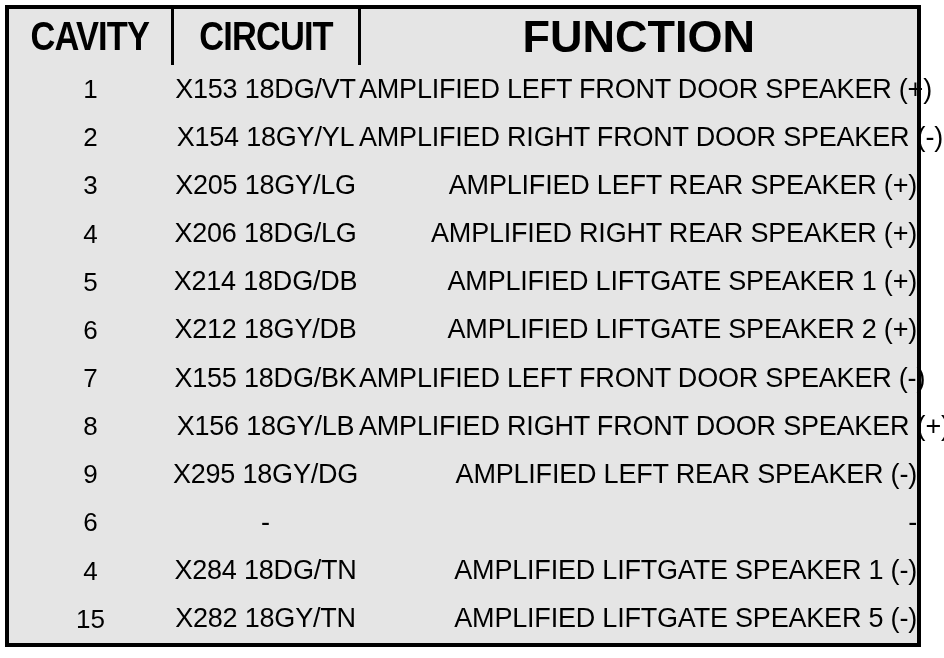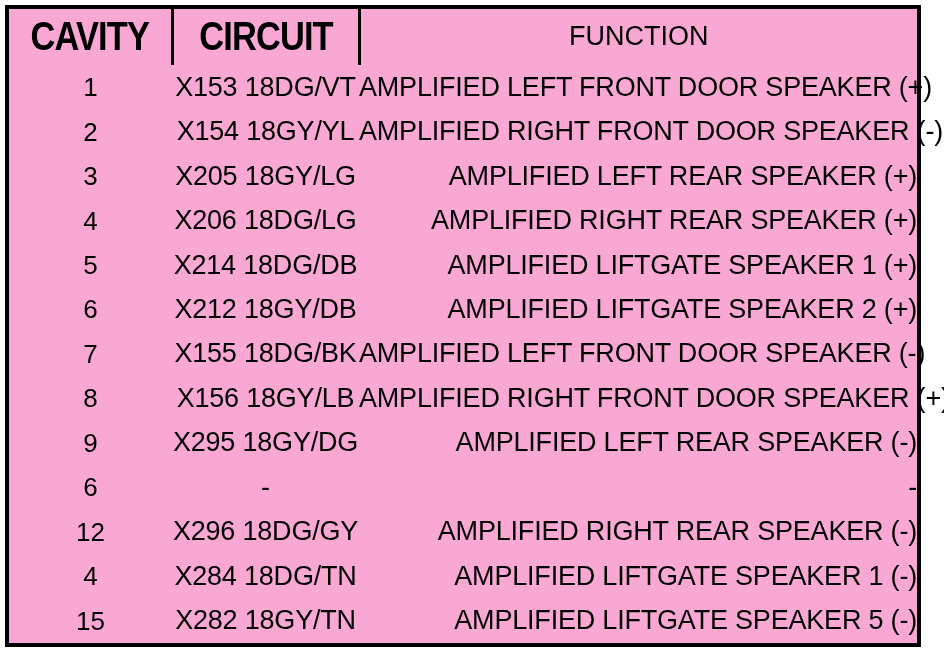--- a/index.html
+++ b/index.html
@@ -16,21 +16,21 @@
   }
 
   #connector-pinout-table {
     position: absolute;
     left: 5px;
     top: 5px;
     width: 916px;
     height: 642px;
     box-sizing: border-box;
     border: 4px solid #000;
-    background: #f9a8d4;
+    background: #e5e5e5;
   }
 
   .table-inner {
     width: 100%;
     height: 100%;
     border-collapse: collapse;
     table-layout: fixed;
   }
 
   .table-inner td, .table-inner th {
@@ -65,22 +65,22 @@
     font-weight: bold;
     letter-spacing: -1px;
     transform: scaleX(0.86);
     transform-origin: center center;
     white-space: nowrap;
     line-height: 1;
     padding-bottom: 2px;
   }
   .head-label-wide {
     display: block;
-    font-size: 27px;
-    font-weight: normal;
+    font-size: 45px;
+    font-weight: bold;
     white-space: nowrap;
     line-height: 1;
     padding-bottom: 2px;
   }
 
   
   .body-row { height: 41.8px; }
 
   .cell-cavity {
     border-right: 3px solid #000;
@@ -183,25 +183,20 @@
         <td class="cell-cavity">9</td>
         <td class="cell-circuit">X295 18GY/DG</td>
         <td class="cell-function">AMPLIFIED LEFT REAR SPEAKER (-)</td>
       </tr>
       <tr class="body-row">
         <td class="cell-cavity">6</td>
         <td class="cell-circuit">-</td>
         <td class="cell-function">-</td>
       </tr>
       <tr class="body-row">
-        <td class="cell-cavity">12</td>
-        <td class="cell-circuit">X296 18DG/GY</td>
-        <td class="cell-function">AMPLIFIED RIGHT REAR SPEAKER (-)</td>
-      </tr>
-      <tr class="body-row">
         <td class="cell-cavity">4</td>
         <td class="cell-circuit">X284 18DG/TN</td>
         <td class="cell-function">AMPLIFIED LIFTGATE SPEAKER 1 (-)</td>
       </tr>
       <tr class="body-row">
         <td class="cell-cavity">15</td>
         <td class="cell-circuit">X282 18GY/TN</td>
         <td class="cell-function">AMPLIFIED LIFTGATE SPEAKER 5 (-)</td>
       </tr>
     </tbody>

